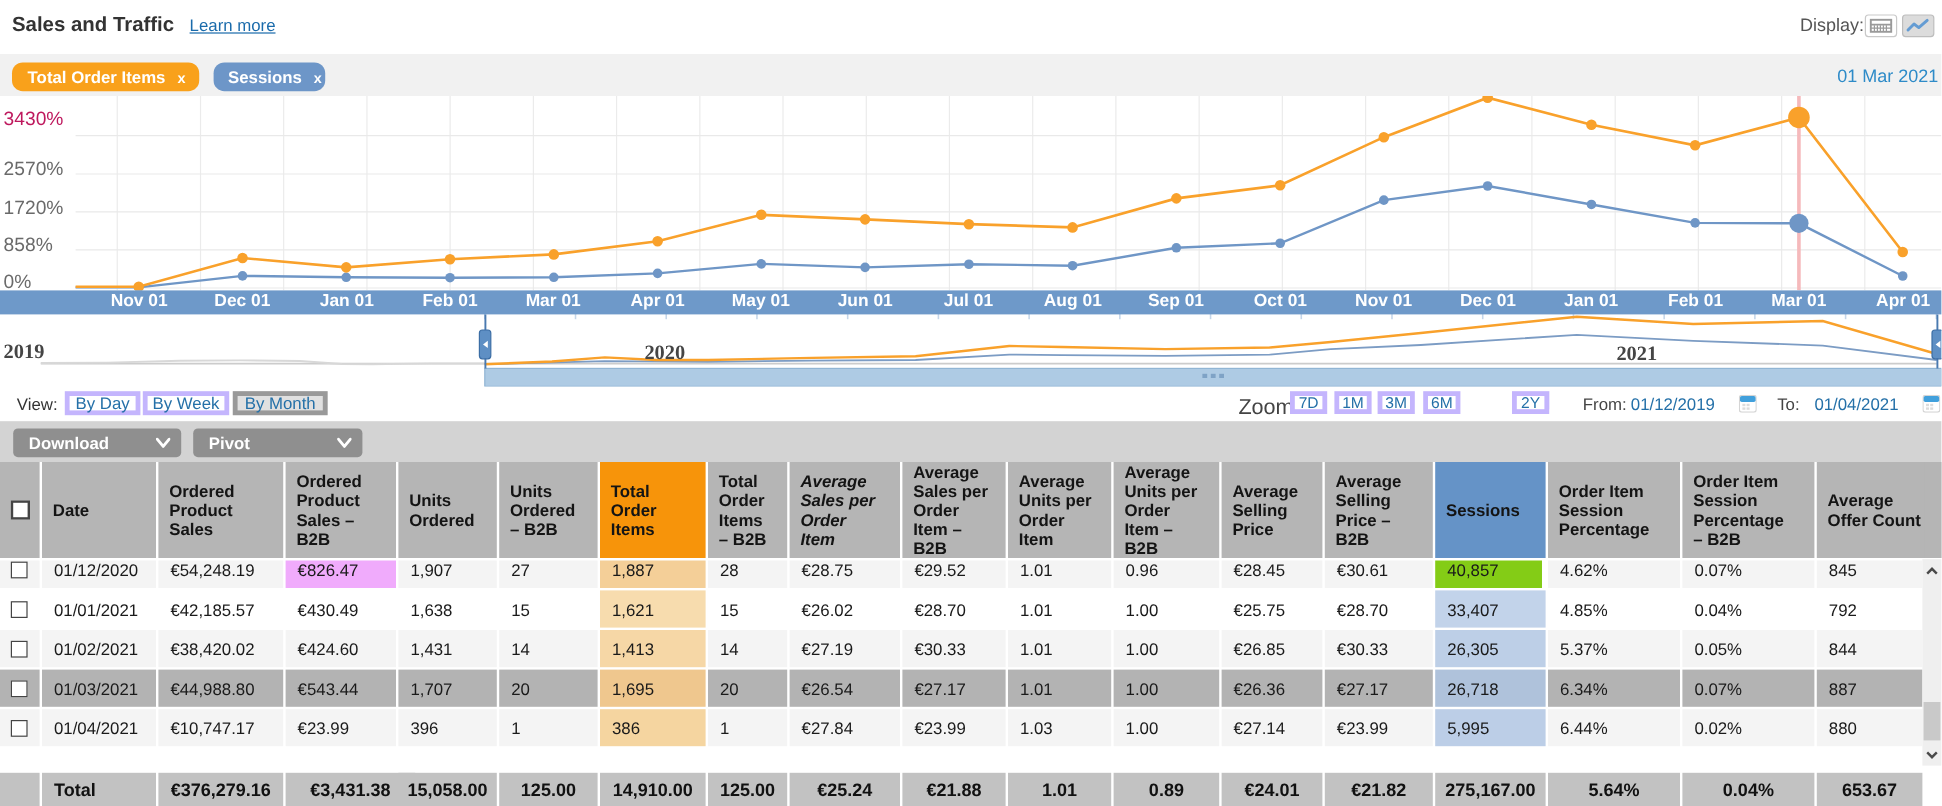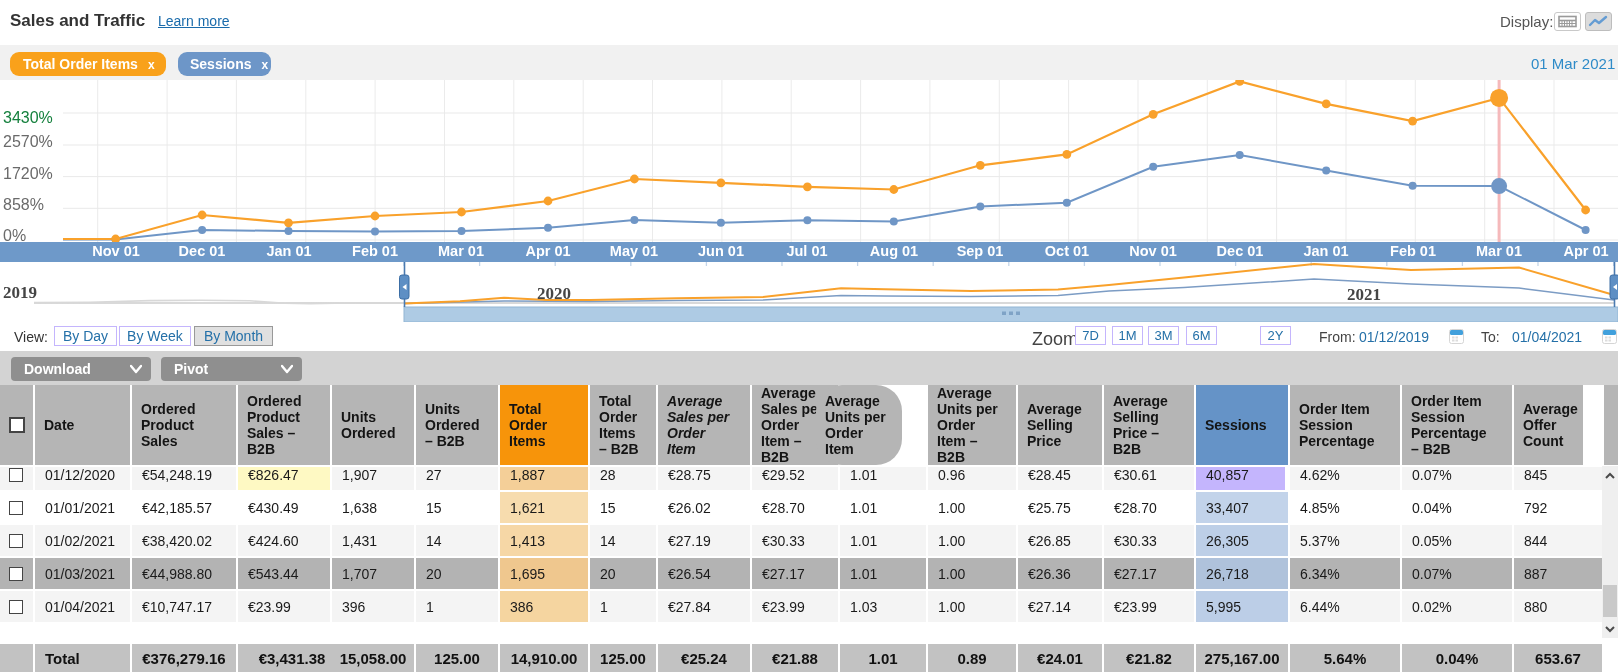--- a/index.html
+++ b/index.html
@@ -7,21 +7,21 @@
 .abs { position:absolute; }
 .hc { position:absolute; top:0; height:80px; background:#B5B5B5; color:#141414;
   font-size:14px; font-weight:bold; line-height:16px; display:flex; align-items:center;
   padding-left:9px; padding-right:13.5px; }
 .cb { display:inline-block; background:#fff; border:2px solid #444; flex:none; }
 .brow { position:absolute; left:0; width:1618px; height:31px; }
 .bc { position:absolute; top:0; height:31px; font-size:14px; color:#1a1a1a;
   display:flex; align-items:center; padding-left:10px; }
 .tc { position:absolute; top:0; height:28px; background:#C2C2C2; color:#111;
   font-size:15px; font-weight:bold; display:flex; align-items:center; justify-content:center; }
-.btn { position:absolute; border:1px solid #c4b5fd; background:#fff; color:#2470A8;
+.btn { position:absolute; border:4px solid #c4b5fd; background:#fff; color:#2470A8;
   font-size:14px; display:flex; align-items:center; justify-content:center; }
 </style></head>
 <body>
 
 <div class="abs" style="left:10px;top:11px;font-size:17px;font-weight:bold;color:#333">Sales and Traffic</div>
 <div class="abs" style="left:158px;top:13px;font-size:14px;color:#1A6BAB;text-decoration:underline">Learn more</div>
 <div class="abs" style="left:1500px;top:13px;font-size:15px;color:#555">Display:</div>
 <div class="abs" style="left:1554px;top:12px;width:27px;height:19px;border:1px solid #C9C9C9;border-radius:3px;background:#fff">
   <svg width="25" height="17">
       <g fill="none" stroke="#9a9a9a">
@@ -110,21 +110,21 @@
 <circle cx="893.8" cy="109.5" r="4.4" fill="#F9A12B"></circle>
 <circle cx="980.3" cy="85.3" r="4.4" fill="#F9A12B"></circle>
 <circle cx="1066.8" cy="74.4" r="4.4" fill="#F9A12B"></circle>
 <circle cx="1153.2" cy="34.3" r="4.4" fill="#F9A12B"></circle>
 <circle cx="1239.7" cy="1.4" r="4.4" fill="#F9A12B"></circle>
 <circle cx="1326.2" cy="23.9" r="4.4" fill="#F9A12B"></circle>
 <circle cx="1412.6" cy="41.1" r="4.4" fill="#F9A12B"></circle>
 <circle cx="1499.1" cy="17.9" r="9" fill="#F9A12B"></circle>
 <circle cx="1585.6" cy="130.0" r="4.4" fill="#F9A12B"></circle>
 </svg>
-<div style="position:absolute;left:3px;top:109px;font-size:16px;color:#15803d">3430%</div>
+<div style="position:absolute;left:3px;top:91px;font-size:16px;color:#be185d">3430%</div>
 <div style="position:absolute;left:3px;top:133.1px;font-size:16px;color:#6a6a6a">2570%</div>
 <div style="position:absolute;left:3px;top:164.8px;font-size:16px;color:#6a6a6a">1720%</div>
 <div style="position:absolute;left:3px;top:196.4px;font-size:16px;color:#6a6a6a">858%</div>
 <div style="position:absolute;left:3px;top:227.0px;font-size:16px;color:#6a6a6a">0%</div>
 
 <div class="abs" style="left:0;top:242px;width:1618px;height:19.5px;background:#6E99C9;color:#fff;font-weight:bold;font-size:14.5px;line-height:19px">
 <span style="position:absolute;left:116px;top:0;transform:translateX(-50%);white-space:nowrap">Nov 01</span>
 <span style="position:absolute;left:202px;top:0;transform:translateX(-50%);white-space:nowrap">Dec 01</span>
 <span style="position:absolute;left:289px;top:0;transform:translateX(-50%);white-space:nowrap">Jan 01</span>
 <span style="position:absolute;left:375px;top:0;transform:translateX(-50%);white-space:nowrap">Feb 01</span>
@@ -254,66 +254,66 @@
     </div>
 <div class="hc" style="left:590px;width:66px;">
       <span>Total Order Items – B2B</span>
     </div>
 <div class="hc" style="left:658px;width:92px;font-style:italic;">
       <span>Average Sales per Order Item</span>
     </div>
 <div class="hc" style="left:752px;width:86px;">
       <span>Average Sales per Order Item – B2B</span>
     </div>
-<div class="hc" style="left:816px;width:86px;border-radius:26px;">
+<div class="hc" style="left:840px;width:86px;">
       <span>Average Units per Order Item</span>
     </div>
 <div class="hc" style="left:928px;width:88px;">
       <span>Average Units per Order Item – B2B</span>
     </div>
 <div class="hc" style="left:1018px;width:84px;">
       <span>Average Selling Price</span>
     </div>
 <div class="hc" style="left:1104px;width:90px;">
       <span>Average Selling Price – B2B</span>
     </div>
 <div class="hc" style="left:1196px;width:92px;background:#6593C7;">
       <span>Sessions</span>
     </div>
 <div class="hc" style="left:1290px;width:110px;">
       <span>Order Item Session Percentage</span>
     </div>
 <div class="hc" style="left:1402px;width:110px;padding-right:21px;">
       <span>Order Item Session Percentage –&nbsp;B2B</span>
     </div>
-<div class="hc" style="left:1514px;width:69px;">
+<div class="hc" style="left:1514px;width:104px;">
       <span>Average Offer Count</span>
     </div>
 <div style="position:absolute;left:1604px;top:0;width:14px;height:80px;background:#B5B5B5"></div>
 </div>
 
 <div class="abs" style="left:0;top:467px;width:1618px;height:155px;overflow:hidden">
 <div class="brow" style="top:-8px">
       <div class="bc" style="left:0;width:33px;background:#F4F4F4;padding-left:9px">
         <span class="cb" style="width:14px;height:14px;border-width:1.5px"></span>
       </div>
       <div class="bc" style="left:35px;width:95px;background:#F4F4F4">01/12/2020</div>
       <div class="bc" style="left:132px;width:104px;background:#F4F4F4">€54,248.19</div>
-      <div class="bc" style="left:238px;width:92px;background:#fef9c3">€826.47</div>
+      <div class="bc" style="left:238px;width:92px;background:#f0abfc">€826.47</div>
       <div class="bc" style="left:332px;width:82px;background:#F4F4F4">1,907</div>
       <div class="bc" style="left:416px;width:82px;background:#F4F4F4">27</div>
       <div class="bc" style="left:500px;width:88px;background:#F4CF98">1,887</div>
       <div class="bc" style="left:590px;width:66px;background:#F4F4F4">28</div>
       <div class="bc" style="left:658px;width:92px;background:#F4F4F4">€28.75</div>
       <div class="bc" style="left:752px;width:86px;background:#F4F4F4">€29.52</div>
       <div class="bc" style="left:840px;width:86px;background:#F4F4F4">1.01</div>
       <div class="bc" style="left:928px;width:88px;background:#F4F4F4">0.96</div>
       <div class="bc" style="left:1018px;width:84px;background:#F4F4F4">€28.45</div>
       <div class="bc" style="left:1104px;width:90px;background:#F4F4F4">€30.61</div>
-      <div class="bc" style="left:1196px;width:89px;background:#c4b5fd">40,857</div>
+      <div class="bc" style="left:1196px;width:89px;background:#84cc16">40,857</div>
       <div class="bc" style="left:1290px;width:110px;background:#F4F4F4">4.62%</div>
       <div class="bc" style="left:1402px;width:110px;background:#F4F4F4">0.07%</div>
       <div class="bc" style="left:1514px;width:88px;background:#F4F4F4">845</div>
     </div>
 <div class="brow" style="top:25px">
       <div class="bc" style="left:0;width:33px;background:#FFFFFF;padding-left:9px">
         <span class="cb" style="width:14px;height:14px;border-width:1.5px"></span>
       </div>
       <div class="bc" style="left:35px;width:95px;background:#FFFFFF">01/01/2021</div>
       <div class="bc" style="left:132px;width:104px;background:#FFFFFF">€42,185.57</div>

